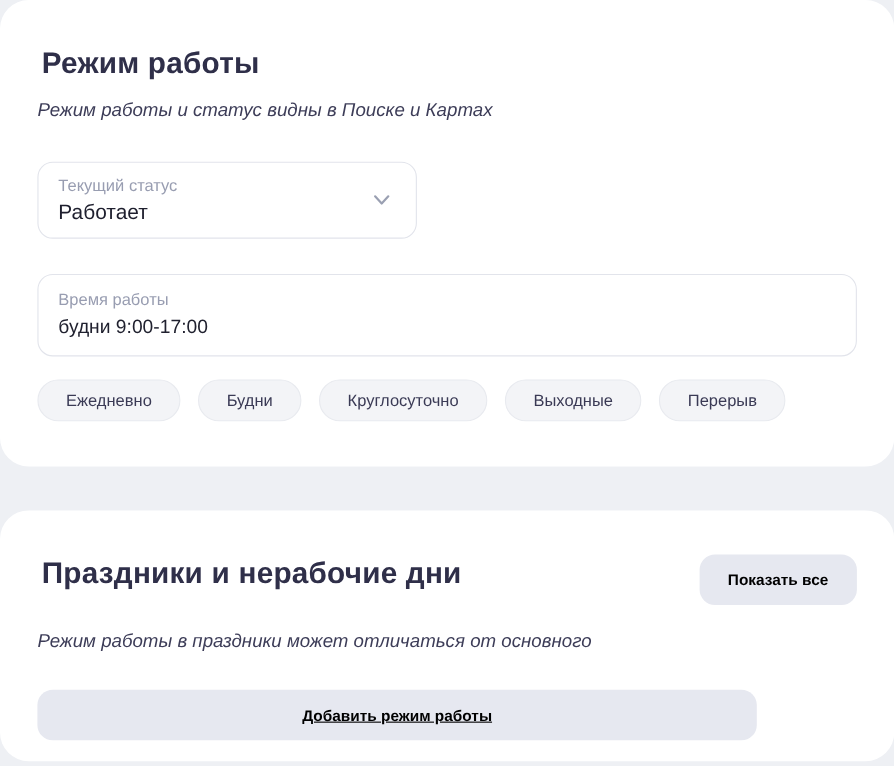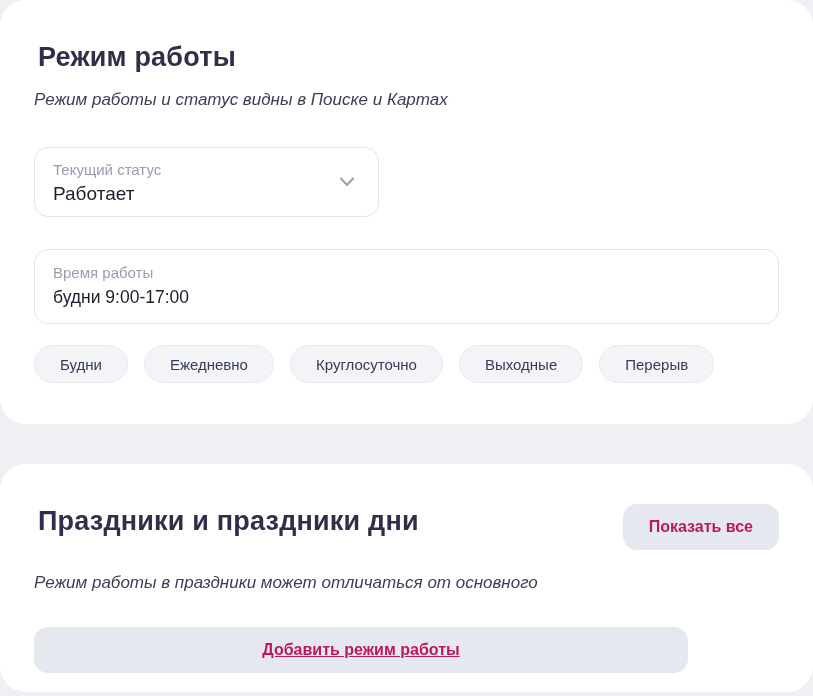--- a/index.html
+++ b/index.html
@@ -119,23 +119,23 @@
     display: flex;
     justify-content: space-between;
     align-items: flex-start;
   }
   .btn {
     border: none;
     background: #e6e8f0;
     border-radius: 14px;
     height: 46px;
     font-family: "Liberation Sans", sans-serif;
-    font-size: 16px;
+    font-size: 14px;
     font-weight: 700;
-    color: #be185d;
+    color: #000000;
     cursor: pointer;
   }
   .show-all-btn {
     padding: 0 26px;
     flex-shrink: 0;
     margin-top: 2px;
   }
   .add-btn {
     display: block;
     width: 654px;
@@ -158,28 +158,28 @@
       <polyline points="3,3.5 9,10 15,3.5" stroke="#9aa0b2" stroke-width="2" stroke-linecap="round" stroke-linejoin="round"></polyline>
     </svg>
   </div>
 
   <div class="field time-field">
     <span class="field-label">Время работы</span>
     <input type="text" value="будни 9:00-17:00" style="">
   </div>
 
   <div class="chips">
+    <button class="chip">Ежедневно</button>
     <button class="chip">Будни</button>
-    <button class="chip">Ежедневно</button>
     <button class="chip">Круглосуточно</button>
     <button class="chip">Выходные</button>
     <button class="chip">Перерыв</button>
   </div>
 </section>
 
 <section class="card card-holidays">
   <div class="card-header">
-    <h2 class="page-title">Праздники и праздники дни</h2>
+    <h2 class="page-title">Праздники и нерабочие дни</h2>
     <button class="btn show-all-btn">Показать все</button>
   </div>
   <p class="subtitle subtitle-holidays">Режим работы в праздники может отличаться от основного</p>
   <button class="btn add-btn">Добавить режим работы</button>
 </section>
 
 </body></html>

